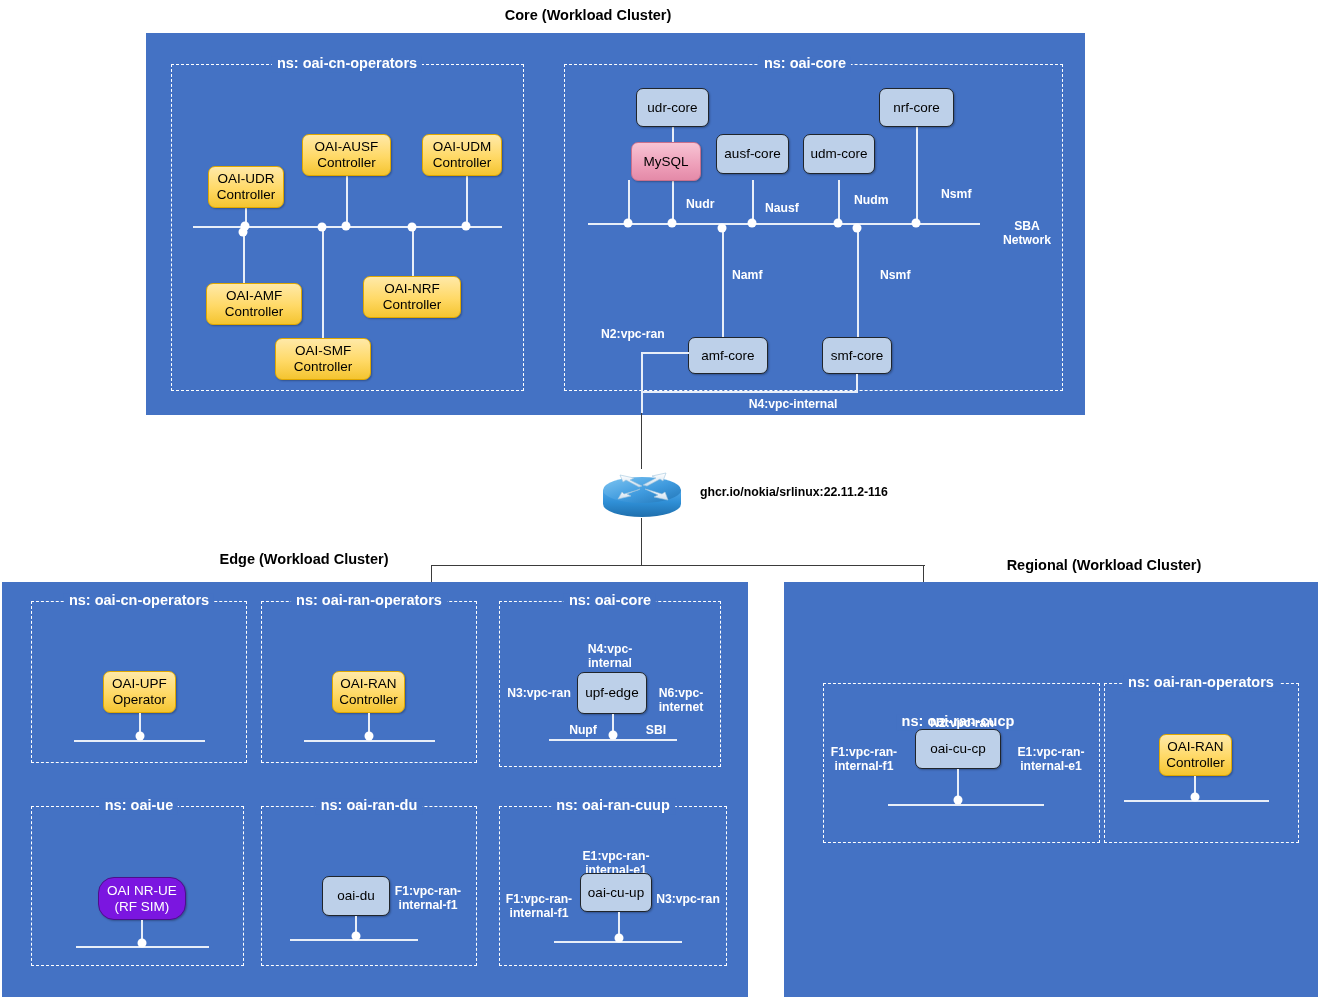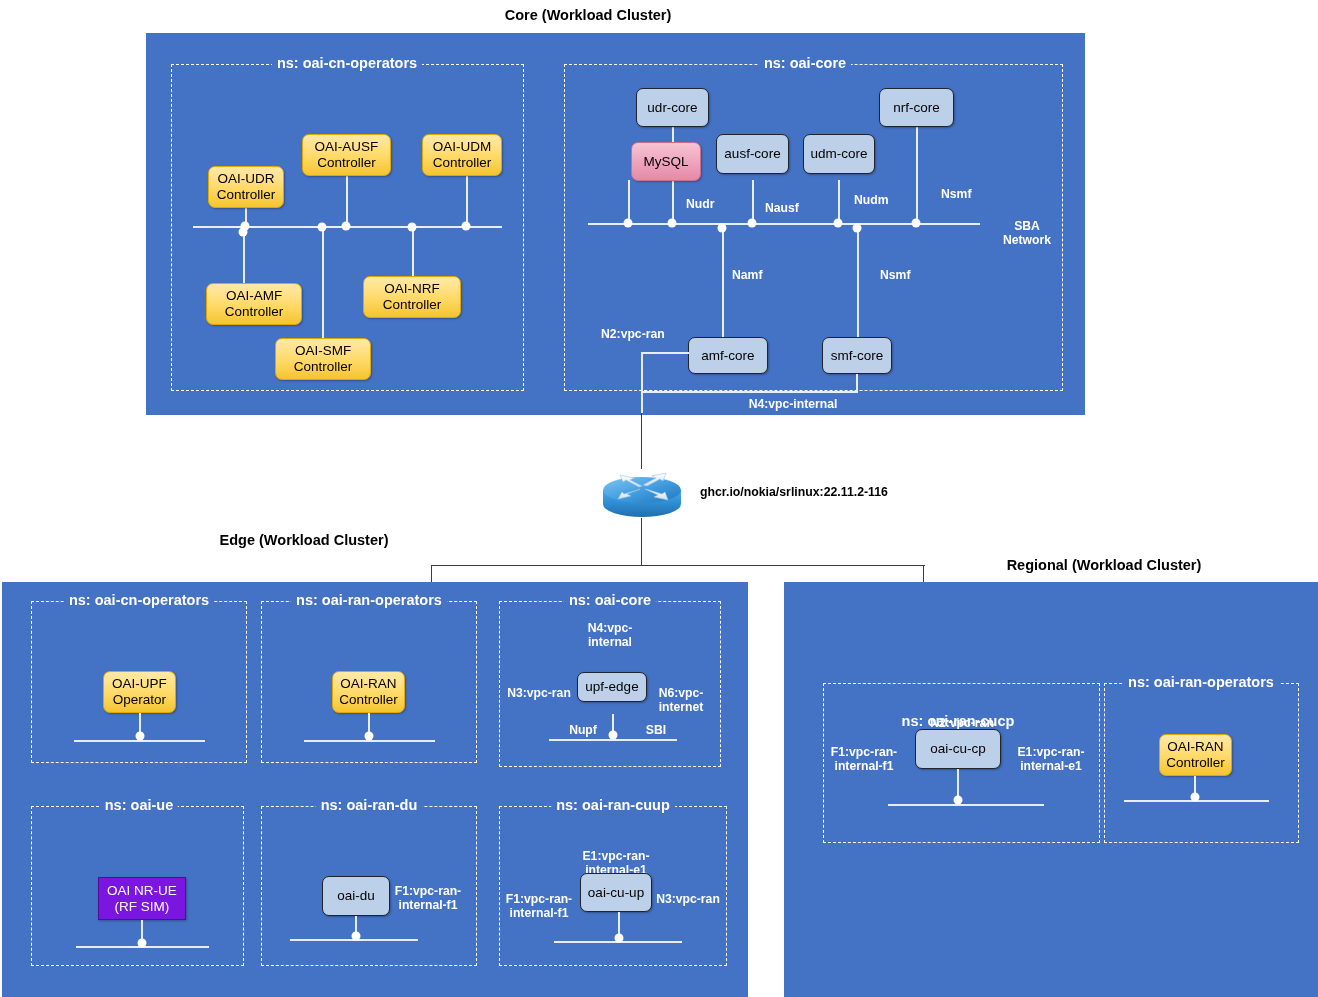--- a/index.html
+++ b/index.html
@@ -78,21 +78,21 @@
   .node.pink{
     background:linear-gradient(180deg,#f7c4d4 0%, #ee9fb9 60%, #e48aa8 100%);
     border:1.4px solid #c9708c;
     color:#000000;
     margin-left:38px;
   }
   .node.purple{
     background:#7b16e0;
     border:1.6px solid #4d0f8c;
     color:#ffffff;
-    border-radius:0;
+    border-radius:16px;
   }
 
   
   .wline-h{position:absolute;background:#e8eef8;height:1.8px;}
   .wline-v{position:absolute;background:#e8eef8;width:1.8px;}
   .wdot{position:absolute;width:9px;height:9px;border-radius:50%;background:#ffffff;
         transform:translate(-50%,-50%);}
 
   
   .dline-h{position:absolute;background:#3b3b3b;height:1.4px;}
@@ -241,47 +241,47 @@
       </g>
     </svg>
   </div>
   <div class="router-label" style="left:700px;top:485px;">ghcr.io/nokia/srlinux:22.11.2-116</div>
 
   <div class="dline-v" style="left:641px;top:518px;height:48px;"></div>
   <div class="dline-h" style="left:431px;top:565px;width:494px;"></div>
   <div class="dline-v" style="left:431px;top:565px;height:18px;"></div>
   <div class="dline-v" style="left:923px;top:565px;height:18px;"></div>
 
-  <div class="cluster-title" style="left:304px;top:532px;transform:translateX(-50%);">Edge (Workload Cluster)</div>
+  <div class="cluster-title" style="left:304px;top:551px;transform:translateX(-50%);">Edge (Workload Cluster)</div>
   <div class="cluster-panel" style="left:2px;top:582px;width:744px;height:413px;"></div>
 
   <div class="ns-box" style="left:31px;top:601px;width:216px;height:162px;"></div>
   <div class="ns-label" style="left:139px;top:601px;">ns: oai-cn-operators</div>
   <div class="node yellow" style="left:103px;top:671px;width:73px;height:42px;">OAI-UPF
 Operator</div>
   <div class="wline-v" style="left:139px;top:713px;height:26px;"></div>
   <div class="wline-h" style="left:74px;top:740px;width:131px;"></div>
   <div class="wdot" style="left:140px;top:736px;"></div>
 
   <div class="ns-box" style="left:261px;top:601px;width:216px;height:162px;"></div>
   <div class="ns-label" style="left:369px;top:601px;">ns: oai-ran-operators</div>
   <div class="node yellow" style="left:332px;top:671px;width:73px;height:42px;">OAI-RAN
 Controller</div>
   <div class="wline-v" style="left:368px;top:713px;height:26px;"></div>
   <div class="wline-h" style="left:304px;top:740px;width:131px;"></div>
   <div class="wdot" style="left:369px;top:736px;"></div>
 
   <div class="ns-box" style="left:499px;top:601px;width:222px;height:166px;"></div>
   <div class="ns-label" style="left:610px;top:601px;">ns: oai-core</div>
-  <div class="iflabel" style="left:610px;top:621px;transform:translateX(-50%);">N4:vpc-
+  <div class="iflabel" style="left:610px;top:642px;transform:translateX(-50%);">N4:vpc-
 internal</div>
   <div class="iflabel" style="left:539px;top:686px;transform:translateX(-50%);">N3:vpc-ran</div>
   <div class="iflabel" style="left:681px;top:686px;transform:translateX(-50%);">N6:vpc-
 internet</div>
-  <div class="node bluegrey" style="left:577px;top:672px;width:70px;height:30px;">upf-edge</div>
+  <div class="node bluegrey" style="left:577px;top:672px;width:70px;height:42px;">upf-edge</div>
   <div class="wline-v" style="left:612px;top:714px;height:24px;"></div>
   <div class="wline-h" style="left:549px;top:739px;width:128px;"></div>
   <div class="wdot" style="left:613px;top:735px;"></div>
   <div class="iflabel" style="left:583px;top:723px;transform:translateX(-50%);">Nupf</div>
   <div class="iflabel" style="left:656px;top:723px;transform:translateX(-50%);">SBI</div>
 
   <div class="ns-box" style="left:31px;top:806px;width:213px;height:160px;"></div>
   <div class="ns-label" style="left:139px;top:806px;">ns: oai-ue</div>
   <div class="node purple" style="left:98px;top:877px;width:88px;height:43px;">OAI NR-UE
 (RF SIM)</div>

